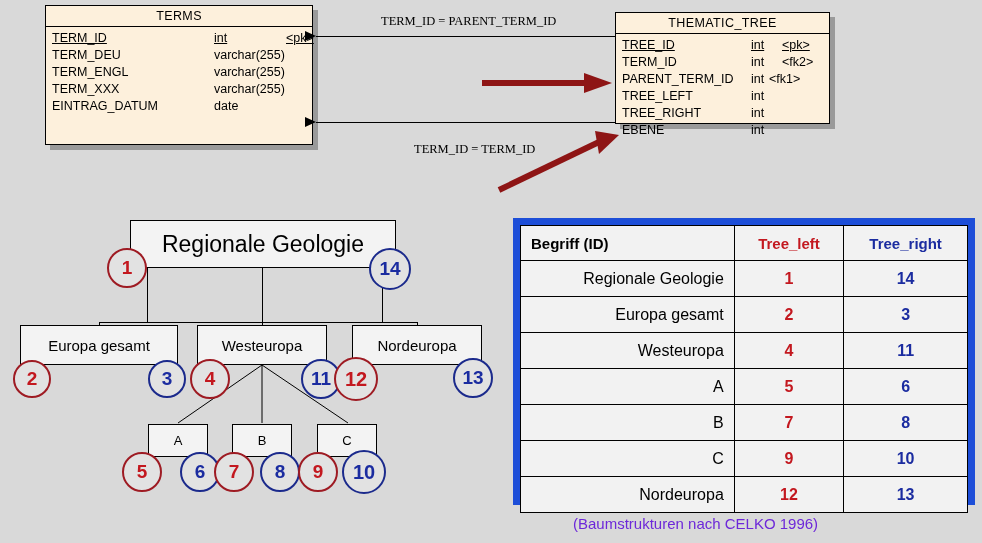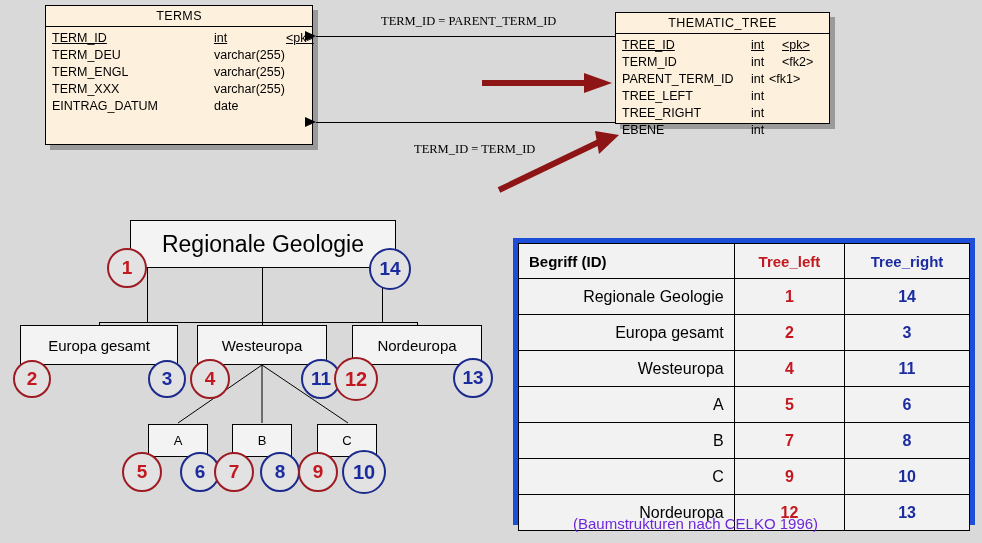--- a/index.html
+++ b/index.html
@@ -44,21 +44,21 @@
   .tline.h{height:1px;}
   .diag{position:absolute;overflow:visible;}
 
   .num{position:absolute;border-radius:50%;box-sizing:border-box;
        display:flex;align-items:center;justify-content:center;
        font-weight:bold;background:#e2e2e2;}
   .num.red{border:2px solid #9e1b23;color:#c3181f;}
   .num.blue{border:2px solid #1b2a8c;color:#1b2ca0;}
 
   
-  #datatable{position:absolute;border:5px solid #1d4ed8;box-sizing:border-box;background:#f9a8d4;margin-top:20px;}
+  #datatable{position:absolute;border:7px solid #1d4ed8;box-sizing:border-box;background:#f9a8d4;}
   #datatable table{border-collapse:collapse;width:100%;height:100%;}
   #datatable th,#datatable td{border:1px solid #000;padding:0 10px;background:#f2f2f2;}
   #datatable th{font-size:15px;font-weight:bold;height:34px;}
   #datatable td{font-size:16px;height:35px;}
   .c-term{text-align:right;font-weight:normal;color:#000;font-size:15px;}
   th.c-term{text-align:left;}
   .c-left{text-align:center;color:#c3181f;font-weight:bold;font-size:19px;}
   .c-right{text-align:center;color:#1b2ca0;font-weight:bold;font-size:19px;}
   th.c-left{color:#c3181f;font-size:15px;}
   th.c-right{color:#1b2ca0;font-size:15px;}

